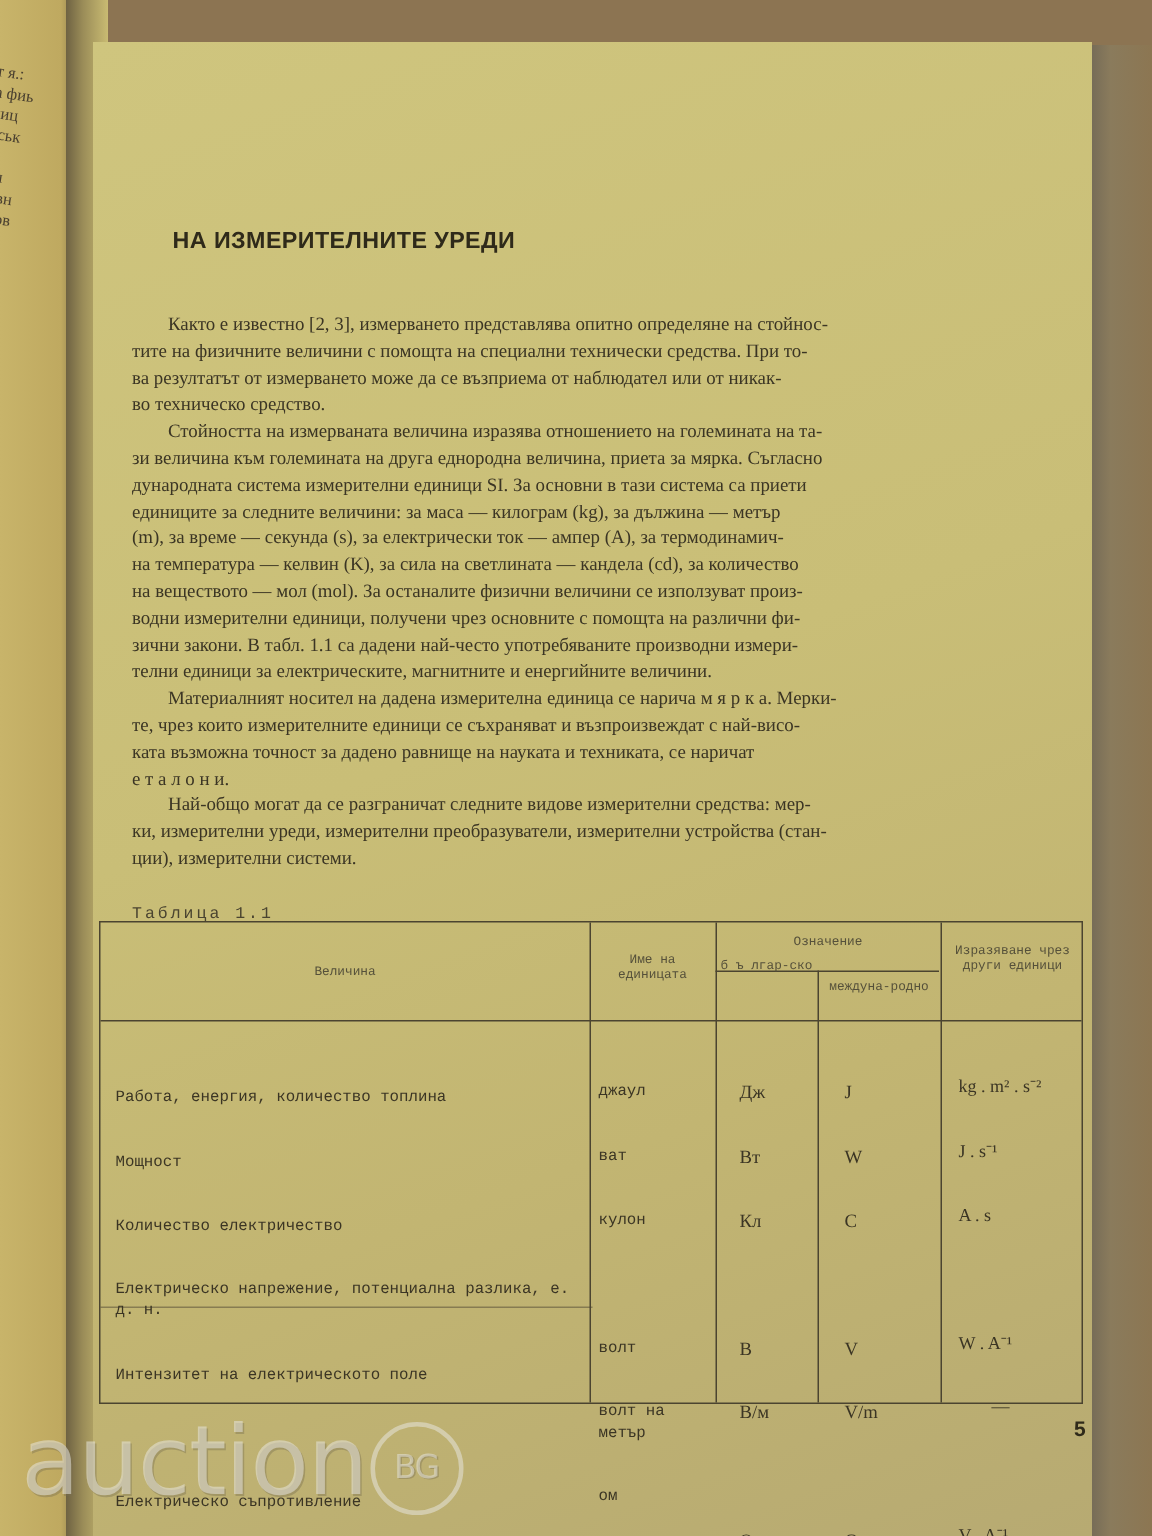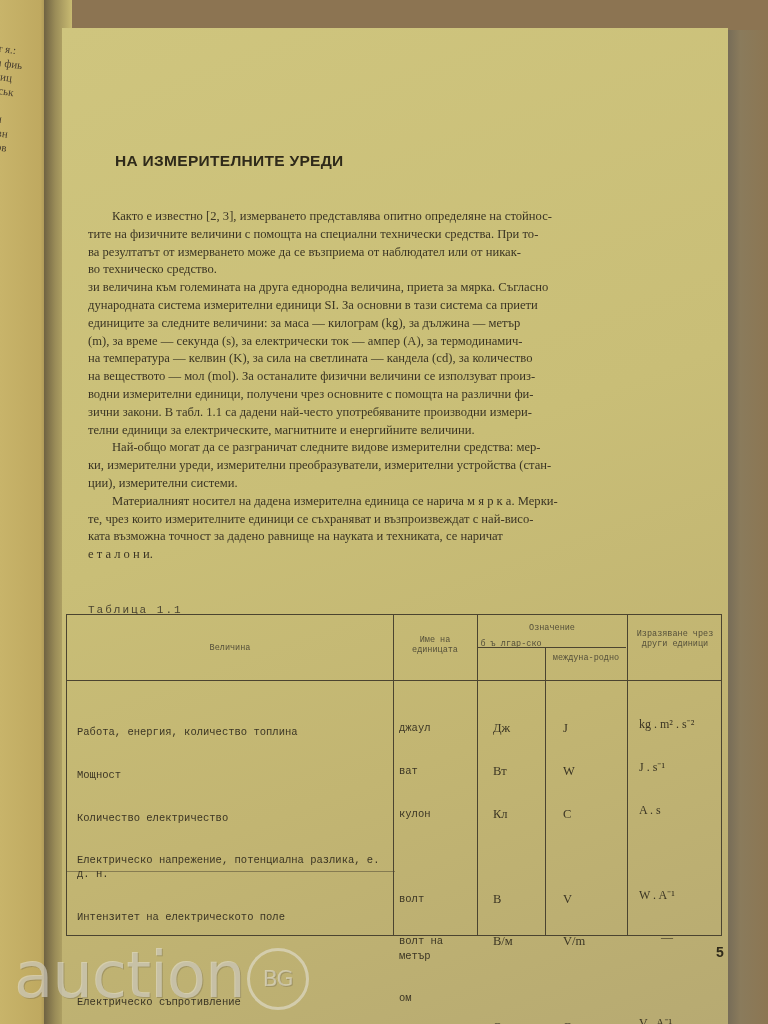--- a/index.html
+++ b/index.html
@@ -53,40 +53,41 @@
 </div>
 
 <div class="body-text">
   <div>
     <p class="ind">Както е известно [2, 3], измерването представлява опитно определяне на стойнос-</p>
     <p>тите на физичните величини с помощта на специални технически средства. При то-</p>
     <p>ва резултатът от измерването може да се възприема от наблюдател или от никак-</p>
     <p>во техническо средство.</p>
   </div>
   <div>
+    <p class="ind">Стойността на измерваната величина изразява отношението на големината на та-</p>
     <p>зи величина към големината на друга еднородна величина, приета за мярка. Съгласно</p>
     <p>дународната система измерителни единици SI. За основни в тази система са приети</p>
     <p>единиците за следните величини: за маса — килограм (kg), за дължина — метър</p>
     <p>(m), за време — секунда (s), за електрически ток — ампер (A), за термодинамич-</p>
     <p>на температура — келвин (K), за сила на светлината — кандела (cd), за количество</p>
     <p>на веществото — мол (mol). За останалите физични величини се използуват произ-</p>
     <p>водни измерителни единици, получени чрез основните с помощта на различни фи-</p>
     <p>зични закони. В табл. 1.1 са дадени най-често употребяваните производни измери-</p>
     <p>телни единици за електрическите, магнитните и енергийните величини.</p>
   </div>
   <div>
-    <p class="ind">Най-общо могат да се разграничат следните видове измерителни средства: мер-</p>
-    <p>ки, измерителни уреди, измерителни преобразуватели, измерителни устройства (стан-</p>
-    <p>ции), измерителни системи.</p>
-  </div>
-  <div>
     <p class="ind">Материалният носител на дадена измерителна единица се нарича м я р к а. Мерки-</p>
     <p>те, чрез които измерителните единици се съхраняват и възпроизвеждат с най-висо-</p>
     <p>ката възможна точност за дадено равнище на науката и техниката, се наричат</p>
     <p>е т а л о н и.</p>
+  </div>
+  <div>
+    <p class="ind">Най-общо могат да се разграничат следните видове измерителни средства: мер-</p>
+    <p>ки, измерителни уреди, измерителни преобразуватели, измерителни устройства (стан-</p>
+    <p>ции), измерителни системи.</p>
   </div>
 </div>
 
 <div class="table-caption">Таблица 1.1</div>
 
 <div class="tbl">
 
   <div class="vline" style="left:326px"></div>
   <div class="vline" style="left:410px"></div>
   <div class="vline" style="left:478px;top:32px"></div>

